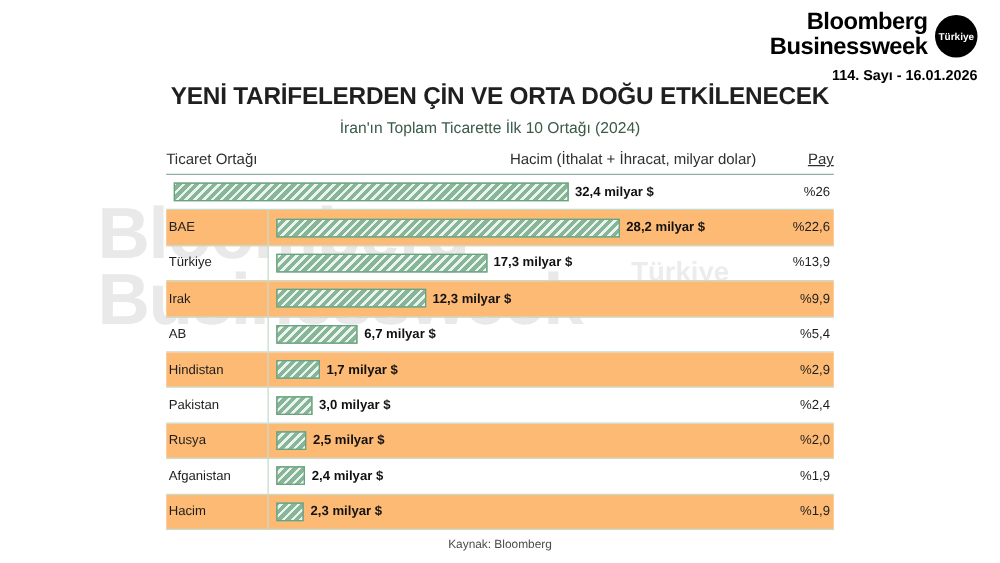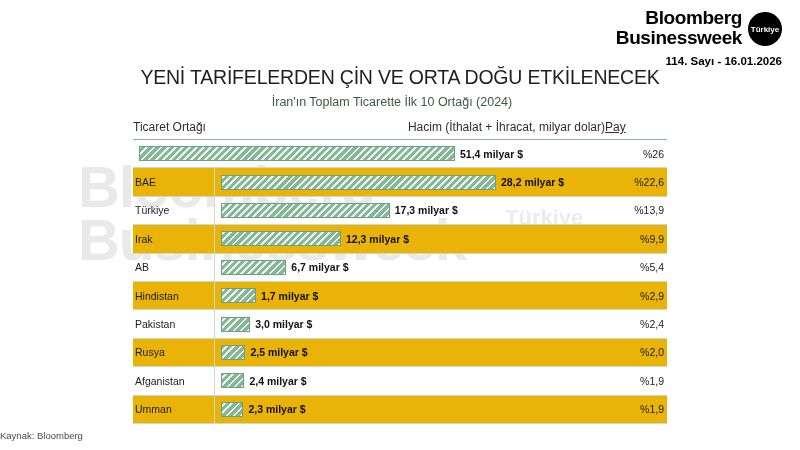--- a/index.html
+++ b/index.html
@@ -72,21 +72,21 @@
     font-weight: bold;
     color: #000;
   }
 
   
   .title {
     position: absolute;
     left: 0; right: 0; top: 66px;
     text-align: center;
     font-size: 19.5px;
-    font-weight: normal;
+    font-weight: bold;
     color: #1f1f1f;
     z-index: 2;
     letter-spacing: -0.2px;
   }
   .subtitle {
     position: absolute;
     left: 0; right: 16px; top: 95px;
     text-align: center;
     font-size: 12.5px;
     color: #3b5a48;
@@ -103,30 +103,30 @@
   .col-head {
     display: flex;
     align-items: flex-end;
     font-size: 12px;
     color: #2f2f2f;
     padding-bottom: 5px;
     border-bottom: 1px solid #8fae9b;
   }
   .ch-partner { width: 82px; }
   .ch-volume { flex: 1; text-align: right; padding-left: 24px; }
-  .ch-share { width: 62px; text-align: left; text-decoration: underline; }
+  .ch-share { width: 62px; text-align: right; text-decoration: underline; }
 
   .row {
     display: flex;
     align-items: center;
     height: 28.4px;
     border-bottom: 1px solid #c7dbcd;
     position: relative;
   }
-  .row.alt { background: #eab308; }
+  .row.alt { background: #fdba74; }
   .cell-partner {
     width: 82px;
     font-size: 10.5px;
     color: #1d1d1d;
     padding-left: 2px;
     border-right: 1px solid #c7dbcd;
     height: 100%;
     display: flex; align-items: center;
   }
   .cell-bar {
@@ -161,20 +161,21 @@
     font-size: 10.5px;
     color: #1d1d1d;
     padding-right: 3px;
     height: 100%;
     display: flex; align-items: center; justify-content: flex-end;
   }
 
   .source {
     position: absolute;
     left: 0; right: 0; top: 430px;
+    text-align: center;
     font-size: 9.5px;
     color: #4b4b4b;
     z-index: 2;
   }
 </style>
 </head>
 <body>
 
 <div id="page">
 
@@ -198,21 +199,21 @@
   <div class="table-wrap">
     <div class="col-head">
       <div class="ch-partner">Ticaret Ortağı</div>
       <div class="ch-volume">Hacim (İthalat + İhracat, milyar dolar)</div>
       <div class="ch-share">Pay</div>
     </div>
     <div id="rows">
         <div class="row">
           <div class="cell-bar">
             <div class="bar" style="width: 316px;"></div>
-            <div class="bar-label">51,4 milyar $</div>
+            <div class="bar-label">32,4 milyar $</div>
           </div>
           <div class="cell-share">%26</div>
         </div>
         <div class="row alt">
           <div class="cell-partner">BAE</div>
           <div class="cell-bar">
             <div class="bar" style="width: 275.037px;"></div>
             <div class="bar-label">28,2 milyar $</div>
           </div>
           <div class="cell-share">%22,6</div>
@@ -267,21 +268,21 @@
         </div>
         <div class="row">
           <div class="cell-partner">Afganistan</div>
           <div class="cell-bar">
             <div class="bar" style="width: 23.4074px;"></div>
             <div class="bar-label">2,4 milyar $</div>
           </div>
           <div class="cell-share">%1,9</div>
         </div>
         <div class="row alt">
-          <div class="cell-partner">Umman</div>
+          <div class="cell-partner">Hacim</div>
           <div class="cell-bar">
             <div class="bar" style="width: 22.4321px;"></div>
             <div class="bar-label">2,3 milyar $</div>
           </div>
           <div class="cell-share">%1,9</div>
         </div>
       </div>
   </div>
 
   <div class="source">Kaynak: Bloomberg</div>

